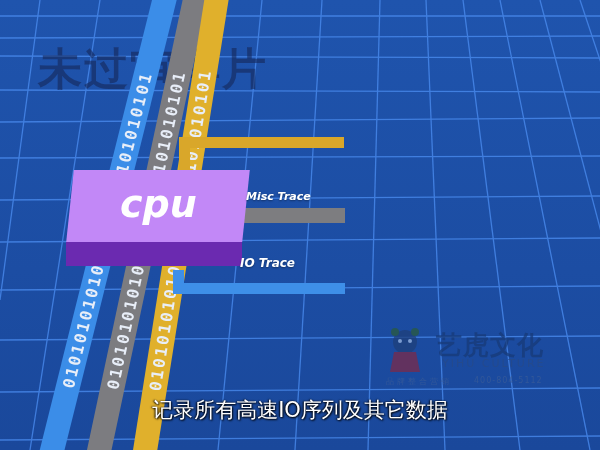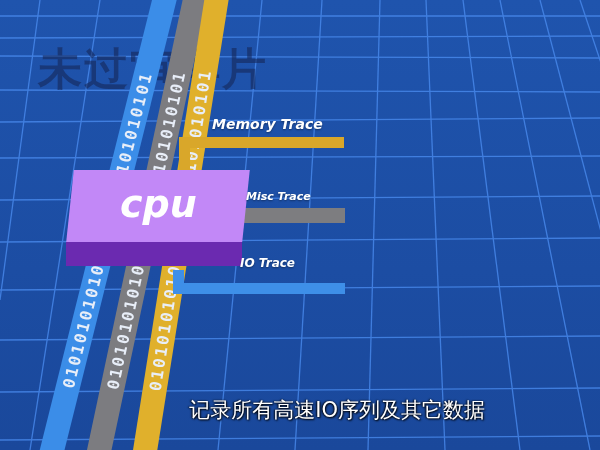--- a/index.html
+++ b/index.html
@@ -52,21 +52,21 @@
   .logo-mascot { position:absolute; left:0; top:0; width:38px; height:56px; }
   .logo-title { position:absolute; left:50px; top:2px; font-size:26px; font-weight:bold;
                 color:#173a78; letter-spacing:1px; font-family:"DejaVu Sans", sans-serif; }
   .logo-sub { position:absolute; left:56px; top:31px; font-size:11px; color:#274a88; letter-spacing:2px;
               font-family:"DejaVu Sans", sans-serif; }
   .logo-tag { position:absolute; left:0; top:50px; font-size:8px; color:#3a5c98; white-space:nowrap;
               font-family:"DejaVu Sans", sans-serif; letter-spacing:3px; }
   .logo-phone { position:absolute; left:88px; top:50px; font-size:8px; color:#3a5c98; letter-spacing:1px;
                 font-family:"DejaVu Sans", sans-serif; }
 
-  .subtitle { position:absolute; left:0; top:396px; width:485px; text-align:right; font-size:21px;
+  .subtitle { position:absolute; left:0; top:396px; width:600px; text-align:center; font-size:21px;
               color:#ffffff; font-family:"DejaVu Sans", sans-serif;
               text-shadow:1px 1px 2px #000, -1px 0 2px #000; }
 </style>
 </head>
 <body>
 
 <div class="scene">
   <svg class="grid" viewBox="0 0 600 450">
     <g stroke="#4c8ef2" stroke-width="1.3" opacity="0.75" fill="none">
       <line x1="0" y1="16" x2="600" y2="16"></line>
@@ -112,20 +112,33 @@
   <div class="wire w-misc"></div>
   <div class="wire w-io-v"></div>
   <div class="wire w-io-h"></div>
 
   <div class="cpu">
     <div class="cpu-front"></div>
     <div class="cpu-top"></div>
     <div class="cpu-label">cpu</div>
   </div>
 
-  <div class="label l-mem">Memory Trace</div>
   <div class="label l-misc">Misc Trace</div>
   <div class="label l-io">IO Trace</div>
 
 
+  <div class="logo">
+    <svg class="logo-mascot" viewBox="0 0 38 56">
+      <circle cx="19" cy="16" r="12" fill="#1e3f7a"></circle>
+      <circle cx="9" cy="6" r="4" fill="#2a5a3e"></circle>
+      <circle cx="29" cy="6" r="4" fill="#2a5a3e"></circle>
+      <path d="M8 26 L30 26 L34 46 L4 46 Z" fill="#7a2a4a"></path>
+      <circle cx="14" cy="15" r="2" fill="#9bb8e0"></circle>
+      <circle cx="24" cy="15" r="2" fill="#9bb8e0"></circle>
+    </svg>
+    <div class="logo-title">艺虎文化</div>
+    <div class="logo-sub">YIHU CULTURE</div>
+    <div class="logo-tag">品牌整合营销</div>
+    <div class="logo-phone">400-804-5112</div>
+  </div>
 
   <div class="subtitle">记录所有高速IO序列及其它数据</div>
 </div>
 
 </body></html>

